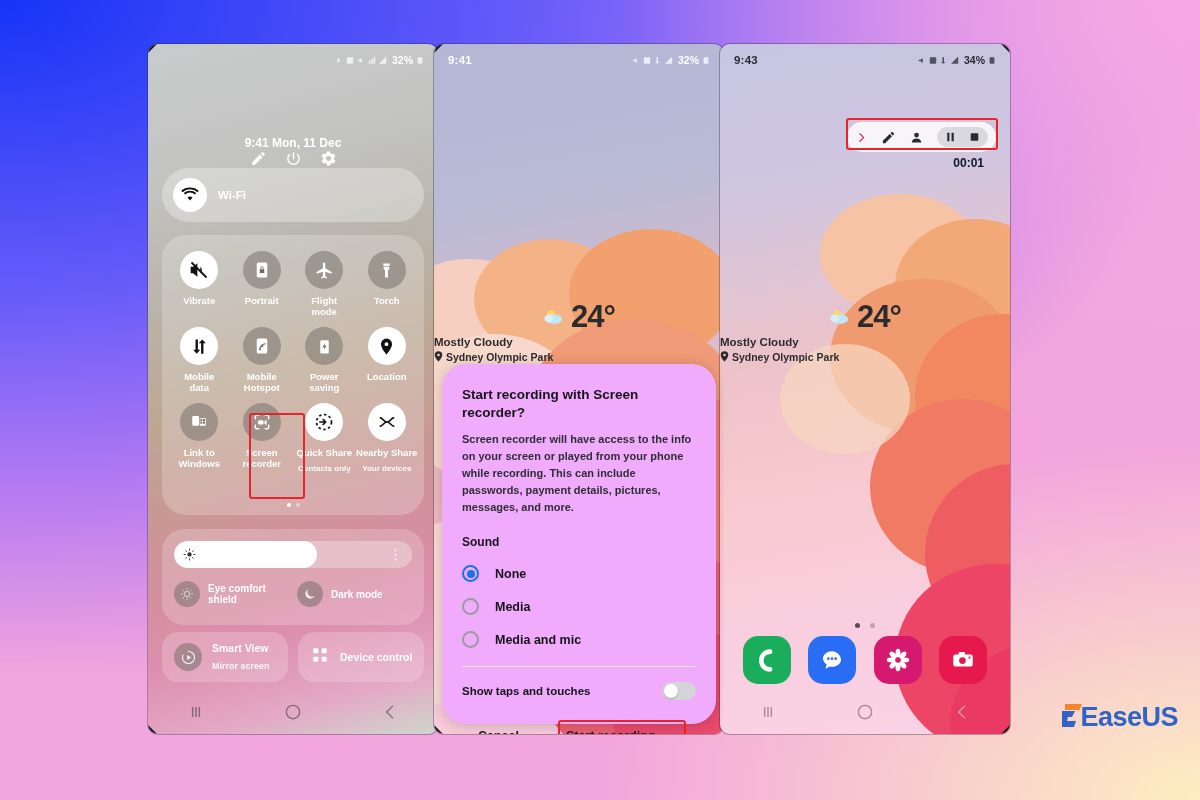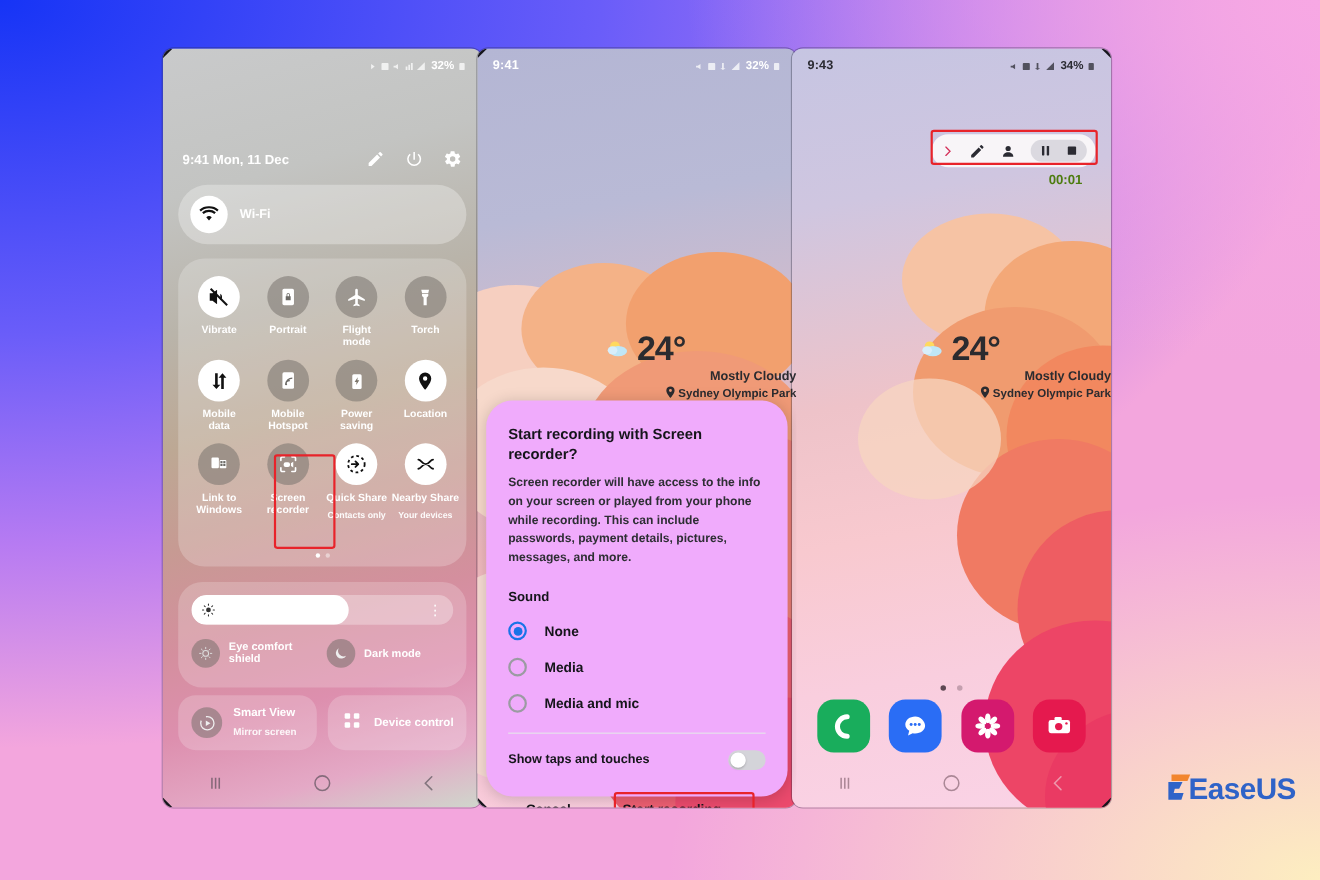--- a/index.html
+++ b/index.html
@@ -39,21 +39,21 @@
   .statusbar { position: absolute; top: 0; left: 0; right: 0; height: 30px; display: flex;
                align-items: center; justify-content: space-between; padding: 16px 14px; z-index: 20; }
   .sb-time { font-size: 11.5px; font-weight: 700; letter-spacing: .2px; }
   .sb-right { display: flex; align-items: center; gap: 3px; font-size: 10.5px; font-weight: 700; }
   .sb-ico { width: 8px; height: 9px; opacity: .75; display: inline-block; }
   .sb-bat { font-size: 10.5px; font-weight: 700; margin-left: 2px; }
 
   
   .qs-panel { position: absolute; inset: 0; background: linear-gradient(165deg,#c9cacb 0%,#c3c4c2 18%,#b9b4aa 34%,#bda894 48%,#c79a93 60%,#d48f9e 72%,#dd8fae 82%,#e4a9c6 92%,#cfd7cc 100%); }
   .qs-head { position: absolute; top: 92px; left: 0; right: 0; padding: 0 18px;
-             display: flex; align-items: center; justify-content: space-between; }
+             display: flex; align-items: center; justify-content: space-between; flex-direction: column; }
   .qs-date { color: #fff; font-size: 12px; font-weight: 600; }
   .qs-actions { display: flex; gap: 18px; align-items: center; }
   .qs-actions svg { display: block; }
 
   .big-tiles { position: absolute; top: 124px; left: 14px; right: 14px; display: flex; }
   .big-tile { flex: 1; height: 54px; border-radius: 27px; background: rgba(255,255,255,.30);
               display: flex; align-items: center; gap: 11px; padding-left: 11px; }
   .bt-circle { width: 34px; height: 34px; border-radius: 50%; background: #fff;
                display: flex; align-items: center; justify-content: center; flex: 0 0 auto; }
   .bt-label { color: #fff; font-size: 11.5px; font-weight: 600; }
@@ -90,21 +90,21 @@
             display: flex; align-items: center; gap: 10px; padding-left: 12px; }
   .b-txt { color: #fff; font-size: 10.5px; font-weight: 600; line-height: 13px; }
   .b-sub { color: #fff; font-size: 9px; font-weight: 600; opacity: .9; }
 
   
   .navbar { position: absolute; bottom: 0; left: 0; right: 0; height: 44px; display: flex;
             align-items: center; justify-content: space-around; z-index: 18; }
   .nav-i { opacity: .55; }
 
   
-  .weather { position: absolute; top: 255px; left: 16px; right: 0; text-align: right; z-index: 10; }
+  .weather { position: absolute; top: 255px; left: 0; right: 0; text-align: left; z-index: 10; }
   .w-temp-row { display: flex; align-items: center; justify-content: center; gap: 6px; }
   .w-temp { font-size: 31px; font-weight: 700; color: #2b2b2f; letter-spacing: -1px; }
   .w-desc { font-size: 11.5px; font-weight: 700; color: #2b2b2f; margin-top: 1px; }
   .w-loc { font-size: 10.5px; font-weight: 700; color: #2b2b2f; margin-top: 3px; }
 
   
   .dialog { position: absolute; left: 8px; right: 8px; top: 320px; bottom: 10px;
             background: #f0abfc; border-radius: 24px; padding: 22px 20px 0; z-index: 25;
             box-shadow: 0 2px 14px rgba(0,0,0,.18); }
   .dlg-title { font-size: 13.5px; font-weight: 700; color: #15151a; line-height: 18px; }
@@ -123,21 +123,21 @@
   .toggle::after { content: ''; position: absolute; width: 14px; height: 14px; border-radius: 50%;
                    background: #fff; left: 2px; top: 2px; box-shadow: 0 1px 2px rgba(0,0,0,.22); }
   .dlg-btns { display: flex; align-items: center; gap: 34px; margin-top: 22px; padding-left: 16px; position: relative; }
   .dlg-btn { font-size: 12.5px; font-weight: 700; color: #15151a; }
 
   
   .rec-bar { position: absolute; top: 78px; right: 14px; display: flex; align-items: center;
              background: rgba(252,248,250,.92); border-radius: 20px; padding: 5px 8px; gap: 13px; z-index: 22; }
   .rec-btn { display: flex; align-items: center; justify-content: center; }
   .rec-pill { background: rgba(190,190,200,.5); border-radius: 16px; padding: 3px 7px; display: flex; gap: 11px; align-items: center; }
-  .rec-time { position: absolute; top: 112px; right: 26px; font-size: 12px; font-weight: 700; color: #4d7c0f; z-index: 22; }
+  .rec-time { position: absolute; top: 112px; right: 26px; font-size: 12px; font-weight: 700; color: #0f172a; z-index: 22; }
 
   
   .pagedots { position: absolute; bottom: 106px; left: 0; right: 0; display: flex; justify-content: center; gap: 10px; z-index: 12; }
   .pd { width: 5px; height: 5px; border-radius: 50%; background: rgba(60,40,50,.28); }
   .pd.act { background: rgba(40,25,35,.75); }
   .dock { position: absolute; bottom: 50px; left: 0; right: 0; display: flex; justify-content: space-around;
           padding: 0 14px; z-index: 12; }
   .app { width: 48px; height: 48px; border-radius: 15px; display: flex; align-items: center; justify-content: center; }
 
   

